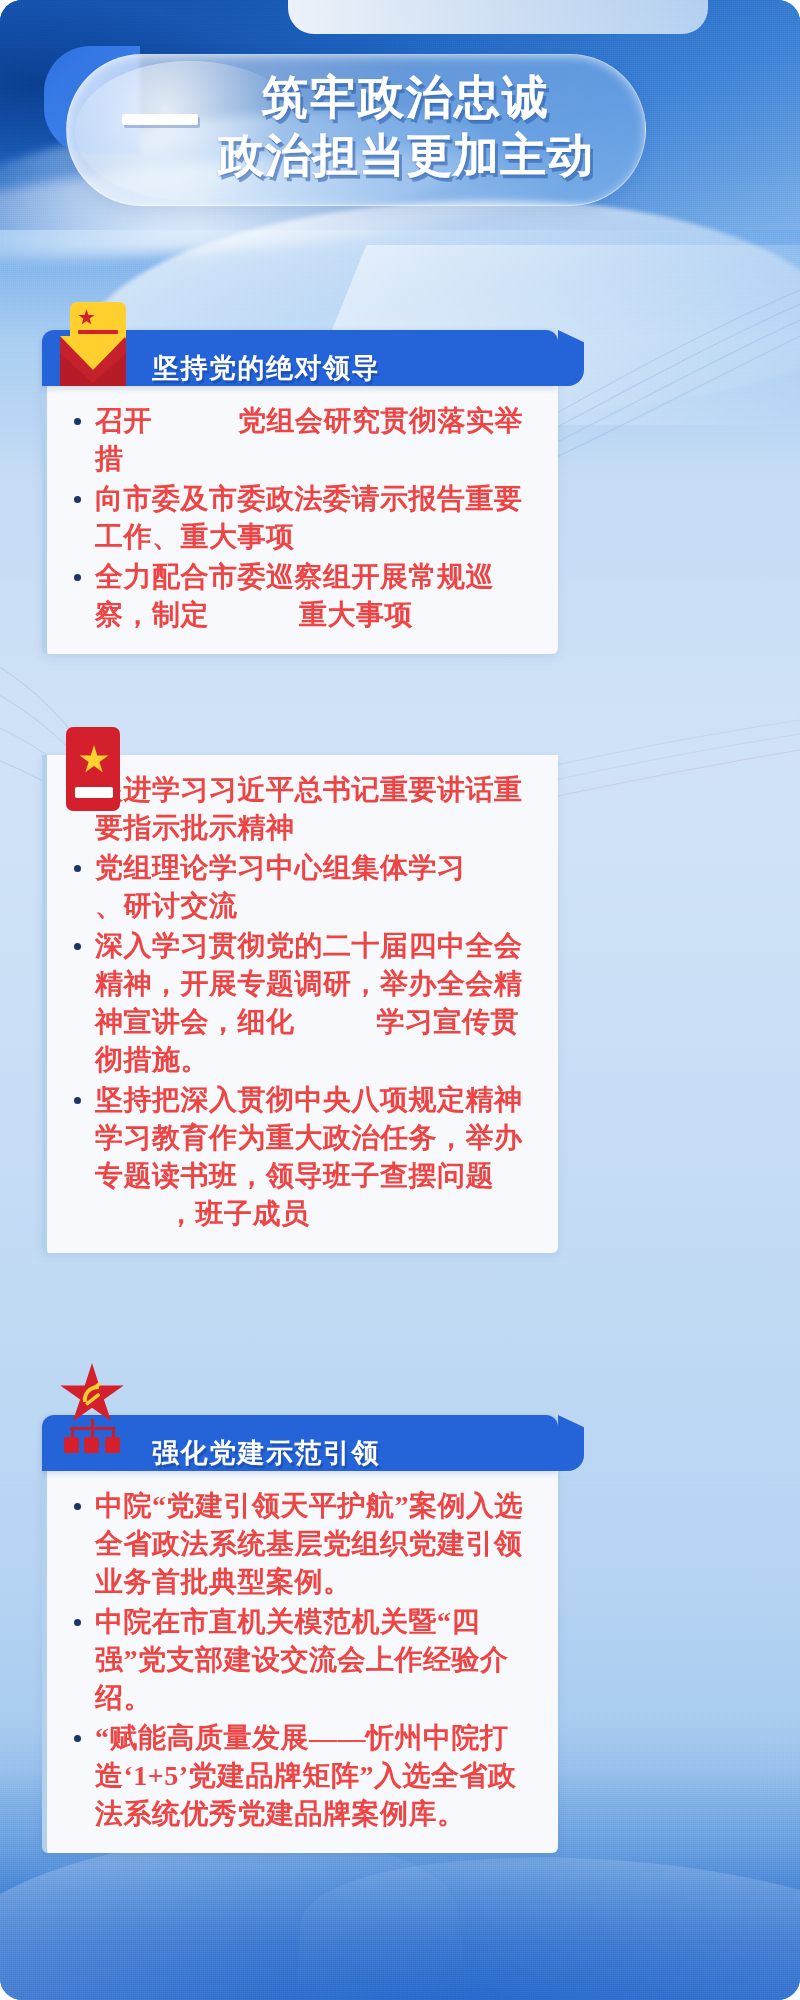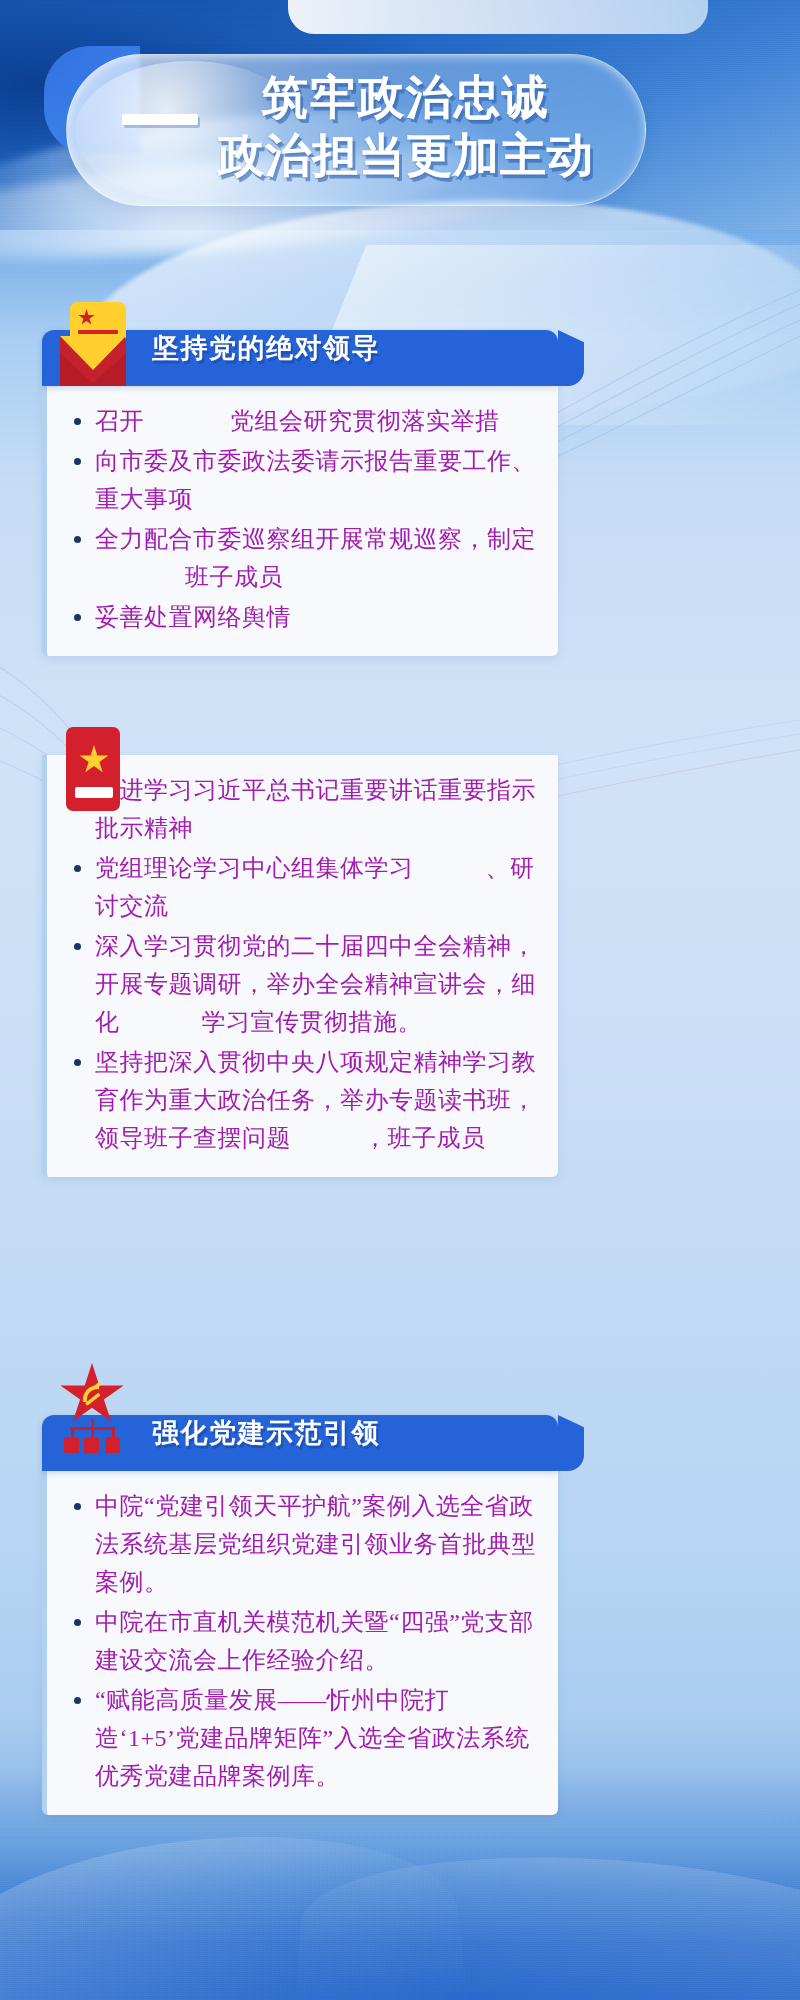--- a/index.html
+++ b/index.html
@@ -23,20 +23,21 @@
         #a8cdf2 17%,
         #c5dcf5 24%,
         #cfe2f7 38%,
         #c9dff6 52%,
         #bfd9f4 66%,
         #b6d4f3 78%,
         #a8cbf0 86%,
         #7fb0e6 92%,
         #4f8ddb 97%,
         #2c6fd2 100%);
+    border-radius: 22px;
   }
 
   
   .bg-layer { position: absolute; inset: 0; pointer-events: none; }
 
   .bg-topdark {
     position: absolute; left: 0; top: 0; width: 800px; height: 230px;
     background: linear-gradient(160deg, #0f4da8 0%, #1f63c0 35%, #3f82d6 65%, #7db0e8 100%);
   }
   .bg-topdark2 {
@@ -176,21 +177,21 @@
     top: -28px;
     width: 72px; height: 84px;
     z-index: 5;
   }
   .sec-bar {
     position: relative;
     height: 56px;
     background: #2563d8;
     border-radius: 12px 12px 0 0;
     display: flex;
-    align-items: flex-start;
+    align-items: flex-end;
     padding-left: 110px;
     box-shadow: 0 2px 6px rgba(20,60,130,.18);
   }
   .sec-bar::after {
     content: "";
     position: absolute;
     right: -26px; top: 0;
     width: 26px; height: 56px;
     background: #2563d8;
     border-radius: 0 12px 16px 0;
@@ -206,24 +207,24 @@
   .sec-body {
     background: #f7f9fc;
     border-left: 5px solid #b2d0f0;
     border-radius: 0 0 6px 6px;
     padding: 16px 16px 18px 16px;
     box-shadow: 0 3px 10px rgba(25,70,140,.10);
   }
   ul.bullets { list-style: none; }
   ul.bullets li {
     position: relative;
-    color: #a21caf;
+    color: #ef4444;
     font-family: "Liberation Serif", "DejaVu Serif", serif;
-    font-weight: 400;
-    font-size: 24px;
+    font-weight: 700;
+    font-size: 28px;
     line-height: 38px;
     padding-left: 32px;
     margin-bottom: 2px;
     letter-spacing: .5px;
   }
   ul.bullets li::before {
     content: "";
     position: absolute;
     left: 11px; top: 16px;
     width: 7px; height: 7px;
@@ -394,22 +395,21 @@
         <div class="env-fold-r"></div>
       </div>
     </div>
     <div class="sec-bar">
       <span class="sec-title">坚持党的绝对领导</span>
     </div>
     <div class="sec-body">
       <ul class="bullets">
         <li><span>召开</span><span class="gapspan"></span><span>党组会研究贯彻落实举措</span></li>
         <li><span>向市委及市委政法委请示报告重要工作、重大事项</span></li>
-        <li><span>全力配合市委巡察组开展常规巡察，制定</span><span class="gapspan-md"></span><span>班子成员</span></li>
-        <li><span>妥善处置网络舆情</span></li>
+        <li><span>全力配合市委巡察组开展常规巡察，制定</span><span class="gapspan-md"></span><span>重大事项</span></li>
       </ul>
     </div>
   </div>
 
   <div class="section" style="top:755px;">
     <div class="sec-icon">
       <div class="icon-book">
         <div class="book-body"></div>
         <div class="book-star"></div>
         <div class="book-bar"></div>

